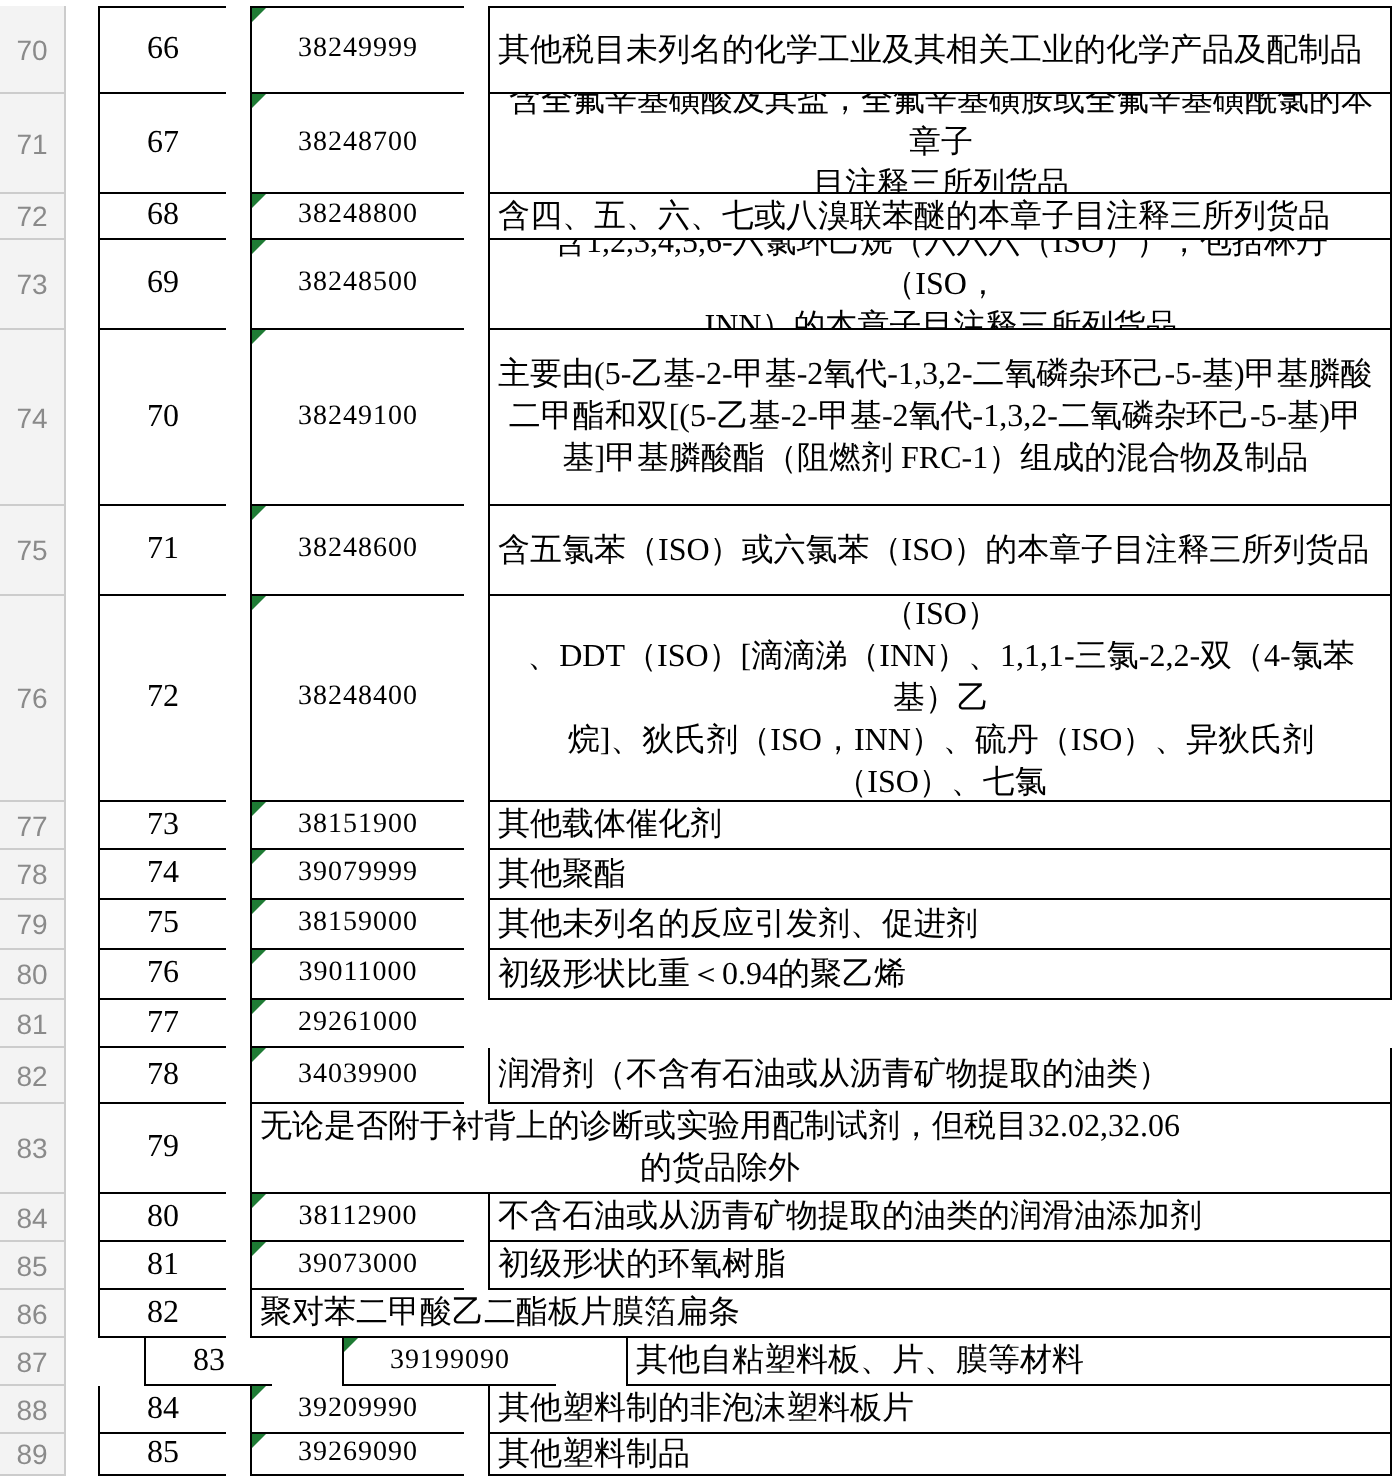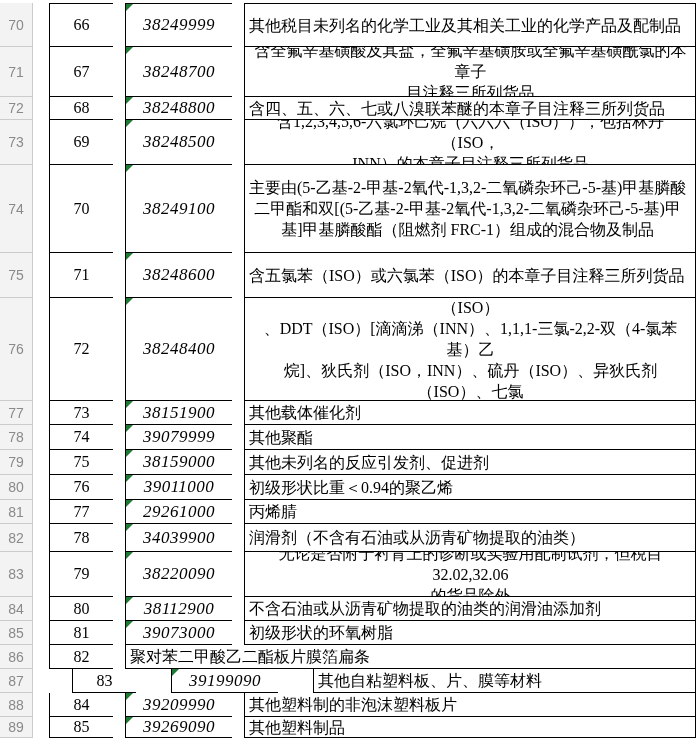--- a/index.html
+++ b/index.html
@@ -53,24 +53,23 @@
   .cell-seq {
     width: 64px; flex: 0 0 64px;
     border-left: 1px solid var(--border);
     justify-content: center;
     font-size: 16px;
   }
   .cell-code {
     width: 107px; flex: 0 0 107px;
     border-left: 1px solid var(--border);
     justify-content: center;
-    font-size: 17px;
+    font-size: 14px;
     letter-spacing: 0.5px;
     position: relative;
-    font-style: italic;
   }
   .cell-desc {
     flex: 1 1 auto;
     border-left: 1px solid var(--border);
     border-right: 1px solid var(--border);
     font-size: 16px;
     line-height: 21px;
     padding: 0 3px 0 4px;
   }
   .desc-text { white-space: pre-line; }
@@ -265,23 +264,20 @@
         <div class="cell-hdr">
           <div class="hdr-inner">81</div>
         </div>
         <div class="cell cell-seq">
           <span>77</span>
         </div>
         <div class="cell cell-code">
           <div class="err-tri"></div>
           <span>29261000</span>
         </div>
-        <div class="cell cell-desc">
-          <span class="desc-text">丙烯腈</span>
-        </div>
       </div>
       <div class="row" style="height: 28px;">
         <div class="cell-hdr">
           <div class="hdr-inner">82</div>
         </div>
         <div class="cell cell-seq">
           <span>78</span>
         </div>
         <div class="cell cell-code">
           <div class="err-tri"></div>
@@ -290,24 +286,20 @@
         <div class="cell cell-desc">
           <span class="desc-text">润滑剂（不含有石油或从沥青矿物提取的油类）</span>
         </div>
       </div>
       <div class="row" style="height: 45px;">
         <div class="cell-hdr">
           <div class="hdr-inner">83</div>
         </div>
         <div class="cell cell-seq">
           <span>79</span>
-        </div>
-        <div class="cell cell-code">
-          <div class="err-tri"></div>
-          <span>38220090</span>
         </div>
         <div class="cell cell-desc">
           <span class="desc-text">无论是否附于衬背上的诊断或实验用配制试剂，但税目32.02,32.06
 的货品除外</span>
         </div>
       </div>
       <div class="row" style="height: 24px;">
         <div class="cell-hdr">
           <div class="hdr-inner">84</div>
         </div>

